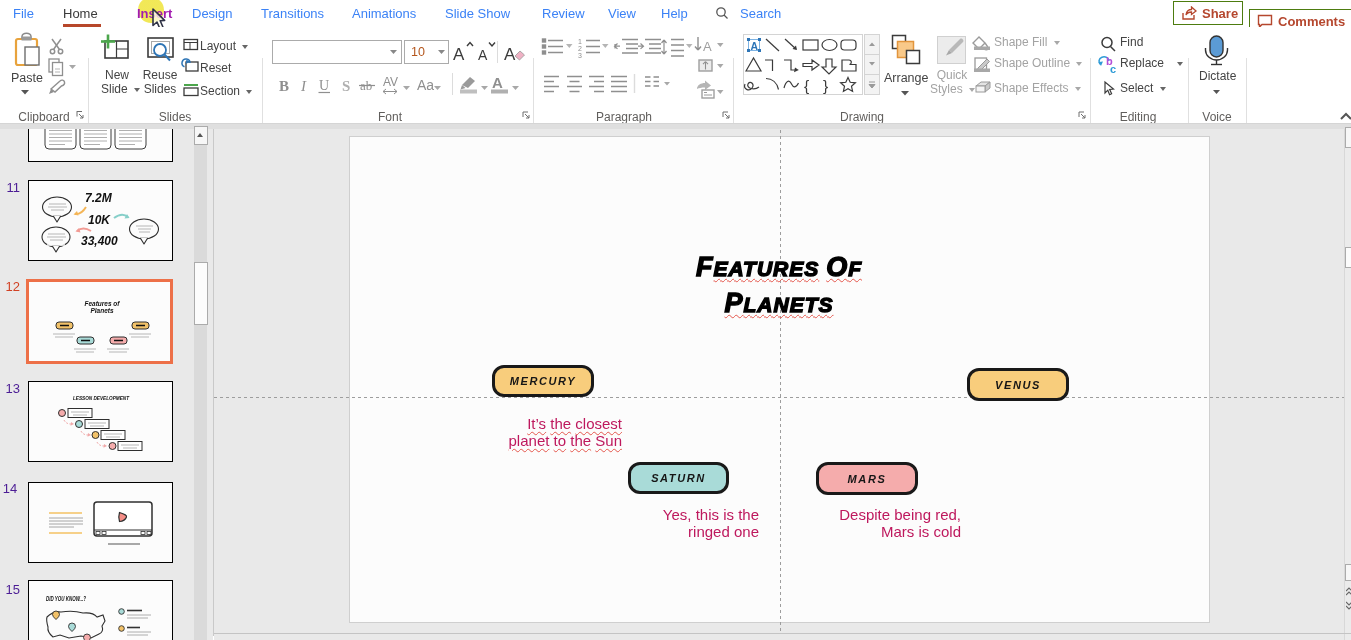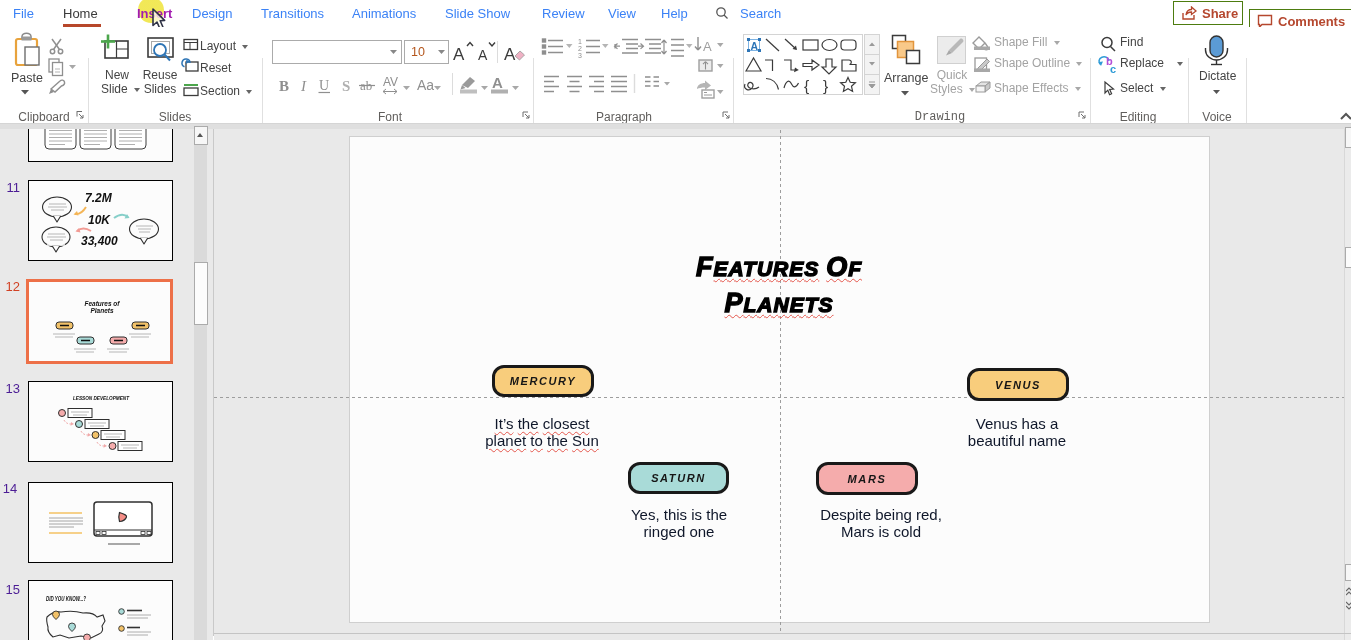--- a/index.html
+++ b/index.html
@@ -14,21 +14,21 @@
   .caret{display:inline-block;width:0;height:0;border-left:3px solid transparent;border-right:3px solid transparent;border-top:4px solid #666;vertical-align:middle;margin-left:3px;}
   .caretg{border-top-color:#a8a8a8;}
   #panel{position:absolute;left:0;top:124px;width:213px;height:516px;background:#e9e9e9;overflow:hidden;}
   .thumb{position:absolute;left:28px;width:143px;background:#fcfcfc;border:1px solid #000000;}
   .tnum{position:absolute;font-size:13px;color:#4c1d95;width:20px;text-align:right;}
   #canvas{position:absolute;left:214px;top:124px;width:1137px;height:516px;background:#e9e9e9;}
   #slide{position:absolute;left:135px;top:12px;width:859px;height:485px;background:#fcfcfc;border:1px solid #cfcfcf;}
   .vguide{position:absolute;left:566px;top:0px;width:1px;height:509px;background:repeating-linear-gradient(to bottom,#9d9d9d 0 3px,transparent 3px 6px);}
   .hguide{position:absolute;left:0px;top:273px;width:1130px;height:1px;background:repeating-linear-gradient(to right,#9d9d9d 0 3px,transparent 3px 6px);}
   .pill{position:absolute;border:3px solid #191919;border-radius:12px;font-weight:bold;font-style:italic;font-size:11px;letter-spacing:1.6px;color:#161616;display:flex;align-items:center;justify-content:center;}
-  .desc{position:absolute;font-size:15px;line-height:17.3px;color:#0f172a;text-align:center;}
+  .desc{position:absolute;font-size:15px;line-height:17.3px;color:#be185d;text-align:right;}
   .sq{text-decoration-line:underline;text-decoration-style:wavy;text-decoration-color:#e4574d;text-decoration-thickness:1px;text-underline-offset:2px;}
   #title{position:absolute;left:280px;top:126px;width:570px;text-align:center;font-weight:bold;font-style:italic;color:#000;font-size:21px;letter-spacing:1px;line-height:34px;-webkit-text-stroke:1.4px #000;}
   #title .bi{font-size:27px;}
   #statusline{position:absolute;left:214px;top:633px;width:1137px;height:1px;background:#c4c4c4;}
   .btnTR{position:absolute;top:1px;height:22px;border:1px solid #4d7c0f;background:#fff;color:#b5472e;font-weight:bold;font-size:13px;display:flex;align-items:center;}
 </style></head>
 <body>
 
 <div id="tabs">
   <span class="tab" style="left:13px;">File</span>
@@ -69,21 +69,21 @@
   <div class="gdiv" style="left:262px;"></div>
   <div class="gdiv" style="left:533px;"></div>
   <div class="gdiv" style="left:733px;"></div>
   <div class="gdiv" style="left:1090px;"></div>
   <div class="gdiv" style="left:1188px;"></div>
   <div class="gdiv" style="left:1246px;"></div>
   <div class="glabel" style="left:6px;width:76px;">Clipboard</div>
   <div class="glabel" style="left:110px;width:130px;">Slides</div>
   <div class="glabel" style="left:330px;width:120px;">Font</div>
   <div class="glabel" style="left:564px;width:120px;">Paragraph</div>
-  <div class="glabel" style="left:880px;width:120px;font-family:Liberation Mono, monospace;">Drawing</div>
+  <div class="glabel" style="left:802px;width:120px;">Drawing</div>
   <div class="glabel" style="left:1078px;width:120px;">Editing</div>
   <div class="glabel" style="left:1157px;width:120px;">Voice</div>
 
   <div class="rtxt" style="left:11px;top:44px;font-size:12.5px;">Paste</div>
   <div class="rtxt" style="left:101px;top:41px;width:32px;text-align:center;">New<br>Slide <span class="caret"></span></div>
   <div class="rtxt" style="left:142px;top:41px;width:36px;text-align:center;">Reuse<br>Slides</div>
   <div class="rtxt" style="left:200px;top:12px;">Layout <span class="caret"></span></div>
   <div class="rtxt" style="left:200px;top:34px;">Reset</div>
   <div class="rtxt" style="left:200px;top:57px;">Section <span class="caret"></span></div>
   <div class="rtxt" style="left:884px;top:44px;font-size:12.5px;">Arrange</div>
@@ -466,21 +466,20 @@
 <div id="canvas">
   <div id="slide"></div>
   <div class="vguide"></div>
   <div class="hguide"></div>
   <div id="title"><span class="bi">F</span><span class="sq">EATURES</span> <span class="sq bi">O</span><span class="sq">F</span><br><span class="bi sq">P</span><span class="sq">LANETS</span></div>
   <div class="pill" style="left:278px;top:241px;width:96px;height:26px;background:#f8cd7c;">MERCURY</div>
   <div class="pill" style="left:753px;top:244px;width:96px;height:27px;background:#f8cd7c;">VENUS</div>
   <div class="pill" style="left:414px;top:338px;width:95px;height:26px;background:#a9dbd8;">SATURN</div>
   <div class="pill" style="left:602px;top:338px;width:96px;height:27px;background:#f5acac;">MARS</div>
   <div class="desc" style="left:248px;top:291px;width:160px;"><span class="sq">It’s</span> <span class="sq">the</span> <span class="sq">closest</span><br><span class="sq">planet</span> <span class="sq">to</span> <span class="sq">the</span> <span class="sq">Sun</span></div>
-  <div class="desc" style="left:723px;top:291px;width:160px;">Venus has a<br>beautiful name</div>
   <div class="desc" style="left:587px;top:382px;width:160px;">Despite being red,<br>Mars is cold</div>
   <div class="desc" style="left:385px;top:382px;width:160px;">Yes, this is the<br>ringed one</div>
 
   <div class="abs" style="left:1130px;top:0;width:7px;height:516px;background:#ebebeb;border-left:1px solid #d8d8d8;"></div>
   <div class="abs" style="left:1131px;top:3px;width:6px;height:19px;background:#f7f7f7;border:1px solid #ababab;"></div>
   <div class="abs" style="left:1131px;top:123px;width:6px;height:19px;background:#fcfcfc;border:1px solid #ababab;"></div>
   <div class="abs" style="left:1131px;top:440px;width:6px;height:15px;background:#f7f7f7;border:1px solid #ababab;"></div>
   <svg class="abs" style="left:1132px;top:463px;" width="6" height="24" viewBox="0 0 6 24">
       <path d="M0,4 L3,1 L6,4 M0,8 L3,5 L6,8" stroke="#666" fill="none" stroke-width="1.1"></path>
       <path d="M0,15 L3,18 L6,15 M0,19 L3,22 L6,19" stroke="#666" fill="none" stroke-width="1.1"></path>

